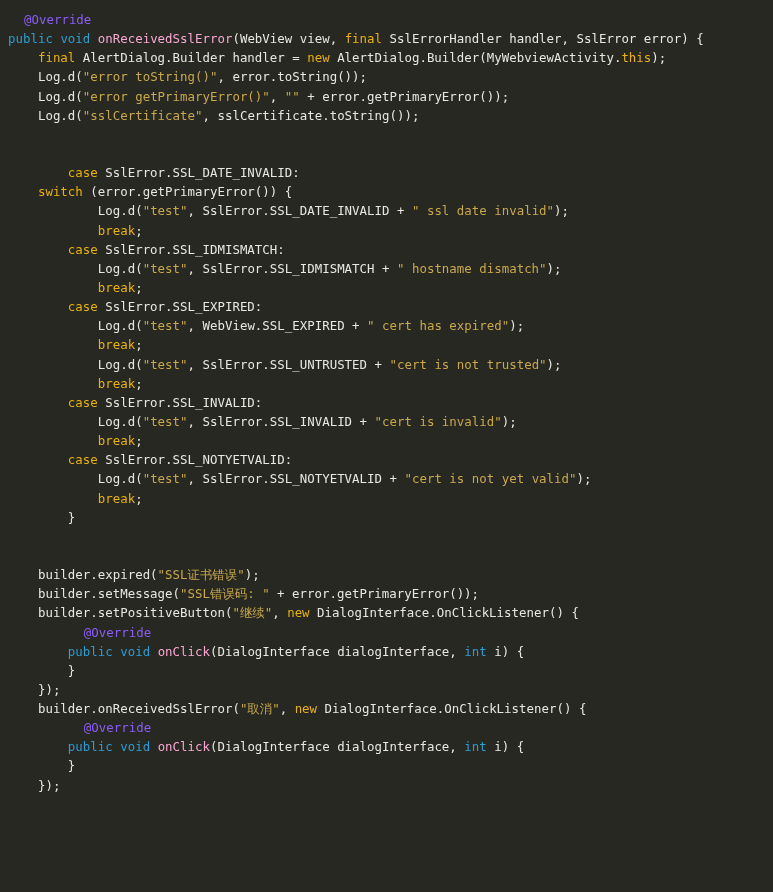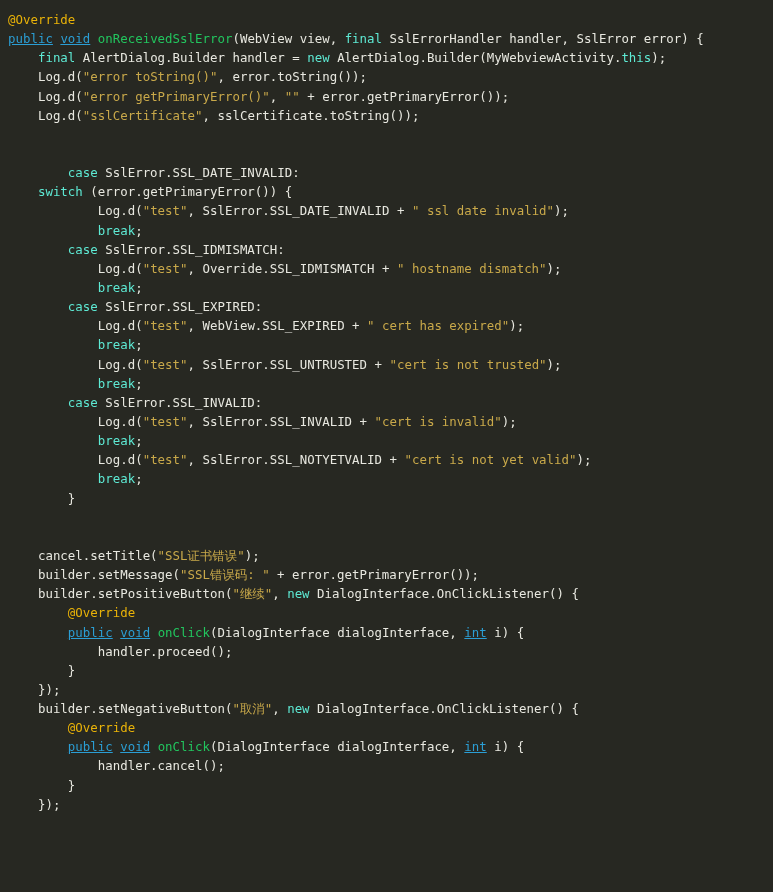--- a/index.html
+++ b/index.html
@@ -26,68 +26,67 @@
     line-height: 19.15px;
     font-size: 12.4px;
     white-space: pre;
     padding-left: 8px;
     letter-spacing: 0.02px;
     color: #e6e6dc;
   }
   .code-line.blank { color: transparent; }
   
   .t-plain   { color: #e8e8e0; }
-  .t-anno    { color: #eab308; }
-  .t-kw      { color: #2b9ed4; text-decoration: underline; }
-  .t-kw2     { color: #5eead4; }
-  .t-fn      { color: #22c55e; }
+  .t-anno    { color: #8b5cf6; margin-left: 16px; }
+  .t-kw      { color: #2b9ed4; }
+  .t-kw2     { color: #eab308; }
+  .t-fn      { color: #f9a8d4; }
   .t-str     { color: #c9a94a; }
 </style>
 </head>
 <body>
 
 <div id="code-viewer">
   <div id="code-lines">
       <div class="code-line"><span></span><span class="t-anno">@Override</span></div>
       <div class="code-line"><span></span><span class="t-kw">public</span><span class="t-plain"> </span><span class="t-kw">void</span><span class="t-plain"> </span><span class="t-fn">onReceivedSslError</span><span class="t-plain">(WebView view, </span><span class="t-kw2">final</span><span class="t-plain"> SslErrorHandler handler, SslError error) {</span></div>
       <div class="code-line"><span>    </span><span class="t-kw2">final</span><span class="t-plain"> AlertDialog.Builder handler = </span><span class="t-kw2">new</span><span class="t-plain"> AlertDialog.Builder(MyWebviewActivity.</span><span class="t-kw2">this</span><span class="t-plain">);</span></div>
       <div class="code-line"><span>    </span><span class="t-plain">Log.d(</span><span class="t-str">"error toString()"</span><span class="t-plain">, error.toString());</span></div>
       <div class="code-line"><span>    </span><span class="t-plain">Log.d(</span><span class="t-str">"error getPrimaryError()"</span><span class="t-plain">, </span><span class="t-str">""</span><span class="t-plain"> + error.getPrimaryError());</span></div>
       <div class="code-line"><span>    </span><span class="t-plain">Log.d(</span><span class="t-str">"sslCertificate"</span><span class="t-plain">, sslCertificate.toString());</span></div>
       <div class="code-line blank">&nbsp;</div>
       <div class="code-line blank">&nbsp;</div>
       <div class="code-line"><span>        </span><span class="t-kw2">case</span><span class="t-plain"> SslError.SSL_DATE_INVALID:</span></div>
       <div class="code-line"><span>    </span><span class="t-kw2">switch</span><span class="t-plain"> (error.getPrimaryError()) {</span></div>
       <div class="code-line"><span>            </span><span class="t-plain">Log.d(</span><span class="t-str">"test"</span><span class="t-plain">, SslError.SSL_DATE_INVALID + </span><span class="t-str">" ssl date invalid"</span><span class="t-plain">);</span></div>
       <div class="code-line"><span>            </span><span class="t-kw2">break</span><span class="t-plain">;</span></div>
       <div class="code-line"><span>        </span><span class="t-kw2">case</span><span class="t-plain"> SslError.SSL_IDMISMATCH:</span></div>
-      <div class="code-line"><span>            </span><span class="t-plain">Log.d(</span><span class="t-str">"test"</span><span class="t-plain">, Override.SSL_IDMISMATCH + </span><span class="t-str">" hostname dismatch"</span><span class="t-plain">);</span></div>
+      <div class="code-line"><span>            </span><span class="t-plain">Log.d(</span><span class="t-str">"test"</span><span class="t-plain">, SslError.SSL_IDMISMATCH + </span><span class="t-str">" hostname dismatch"</span><span class="t-plain">);</span></div>
       <div class="code-line"><span>            </span><span class="t-kw2">break</span><span class="t-plain">;</span></div>
       <div class="code-line"><span>        </span><span class="t-kw2">case</span><span class="t-plain"> SslError.SSL_EXPIRED:</span></div>
       <div class="code-line"><span>            </span><span class="t-plain">Log.d(</span><span class="t-str">"test"</span><span class="t-plain">, WebView.SSL_EXPIRED + </span><span class="t-str">" cert has expired"</span><span class="t-plain">);</span></div>
       <div class="code-line"><span>            </span><span class="t-kw2">break</span><span class="t-plain">;</span></div>
       <div class="code-line"><span>            </span><span class="t-plain">Log.d(</span><span class="t-str">"test"</span><span class="t-plain">, SslError.SSL_UNTRUSTED + </span><span class="t-str">"cert is not trusted"</span><span class="t-plain">);</span></div>
       <div class="code-line"><span>            </span><span class="t-kw2">break</span><span class="t-plain">;</span></div>
       <div class="code-line"><span>        </span><span class="t-kw2">case</span><span class="t-plain"> SslError.SSL_INVALID:</span></div>
       <div class="code-line"><span>            </span><span class="t-plain">Log.d(</span><span class="t-str">"test"</span><span class="t-plain">, SslError.SSL_INVALID + </span><span class="t-str">"cert is invalid"</span><span class="t-plain">);</span></div>
       <div class="code-line"><span>            </span><span class="t-kw2">break</span><span class="t-plain">;</span></div>
+      <div class="code-line"><span>        </span><span class="t-kw2">case</span><span class="t-plain"> SslError.SSL_NOTYETVALID:</span></div>
       <div class="code-line"><span>            </span><span class="t-plain">Log.d(</span><span class="t-str">"test"</span><span class="t-plain">, SslError.SSL_NOTYETVALID + </span><span class="t-str">"cert is not yet valid"</span><span class="t-plain">);</span></div>
       <div class="code-line"><span>            </span><span class="t-kw2">break</span><span class="t-plain">;</span></div>
       <div class="code-line"><span>        </span><span class="t-plain">}</span></div>
       <div class="code-line blank">&nbsp;</div>
       <div class="code-line blank">&nbsp;</div>
-      <div class="code-line"><span>    </span><span class="t-plain">cancel.setTitle(</span><span class="t-str">"SSL证书错误"</span><span class="t-plain">);</span></div>
+      <div class="code-line"><span>    </span><span class="t-plain">builder.expired(</span><span class="t-str">"SSL证书错误"</span><span class="t-plain">);</span></div>
       <div class="code-line"><span>    </span><span class="t-plain">builder.setMessage(</span><span class="t-str">"SSL错误码: "</span><span class="t-plain"> + error.getPrimaryError());</span></div>
       <div class="code-line"><span>    </span><span class="t-plain">builder.setPositiveButton(</span><span class="t-str">"继续"</span><span class="t-plain">, </span><span class="t-kw2">new</span><span class="t-plain"> DialogInterface.OnClickListener() {</span></div>
       <div class="code-line"><span>        </span><span class="t-anno">@Override</span></div>
       <div class="code-line"><span>        </span><span class="t-kw">public</span><span class="t-plain"> </span><span class="t-kw">void</span><span class="t-plain"> </span><span class="t-fn">onClick</span><span class="t-plain">(DialogInterface dialogInterface, </span><span class="t-kw">int</span><span class="t-plain"> i) {</span></div>
-      <div class="code-line"><span>            </span><span class="t-plain">handler.proceed();</span></div>
       <div class="code-line"><span>        </span><span class="t-plain">}</span></div>
       <div class="code-line"><span>    </span><span class="t-plain">});</span></div>
-      <div class="code-line"><span>    </span><span class="t-plain">builder.setNegativeButton(</span><span class="t-str">"取消"</span><span class="t-plain">, </span><span class="t-kw2">new</span><span class="t-plain"> DialogInterface.OnClickListener() {</span></div>
+      <div class="code-line"><span>    </span><span class="t-plain">builder.onReceivedSslError(</span><span class="t-str">"取消"</span><span class="t-plain">, </span><span class="t-kw2">new</span><span class="t-plain"> DialogInterface.OnClickListener() {</span></div>
       <div class="code-line"><span>        </span><span class="t-anno">@Override</span></div>
       <div class="code-line"><span>        </span><span class="t-kw">public</span><span class="t-plain"> </span><span class="t-kw">void</span><span class="t-plain"> </span><span class="t-fn">onClick</span><span class="t-plain">(DialogInterface dialogInterface, </span><span class="t-kw">int</span><span class="t-plain"> i) {</span></div>
-      <div class="code-line"><span>            </span><span class="t-plain">handler.cancel();</span></div>
       <div class="code-line"><span>        </span><span class="t-plain">}</span></div>
       <div class="code-line"><span>    </span><span class="t-plain">});</span></div>
       <div class="code-line"></div>
     </div>
 </div>
 
 </body></html>

